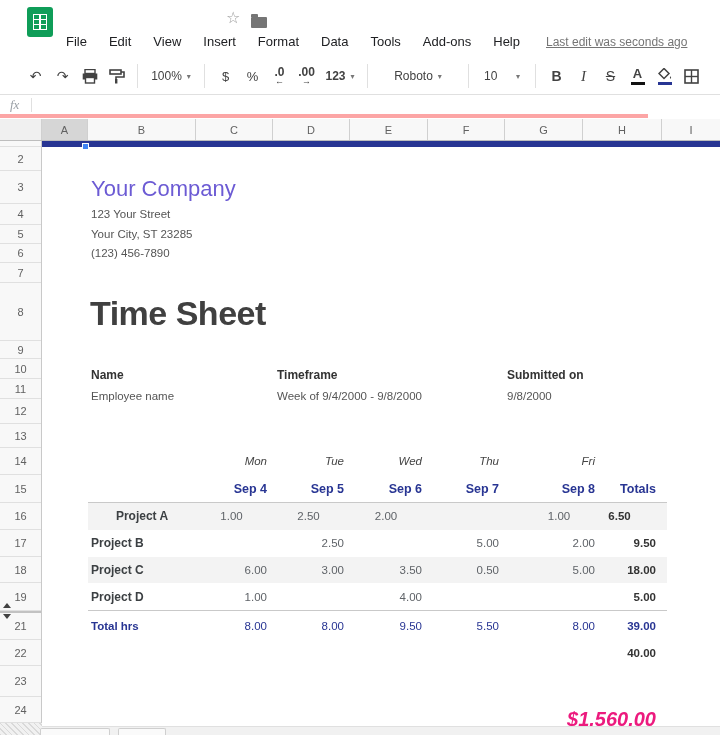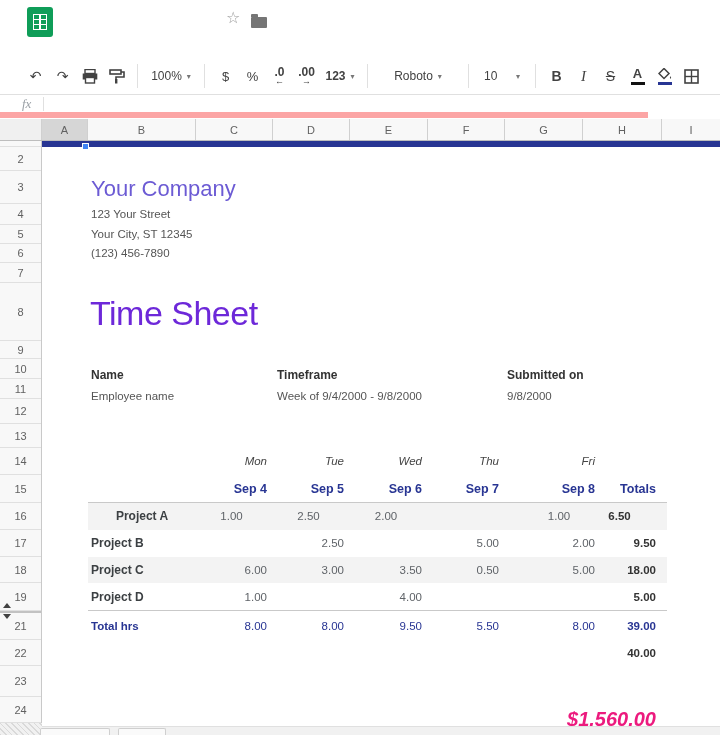--- a/index.html
+++ b/index.html
@@ -29,21 +29,21 @@
   .dec-btn .a { font-size:9px; margin-top:-1px; }
   .bold-btn { font-weight:bold; font-size:14px; }
   .italic-btn { font-style:italic; font-family:"Liberation Serif",serif; font-size:15px; }
   .strike-btn { text-decoration:line-through; font-size:14px; }
   .acolor { display:flex; flex-direction:column; align-items:center; }
   .acolor .A { font-size:13px; font-weight:bold; line-height:13px; }
   .acolor .bar { width:14px; height:3px; margin-top:2px; }
   .icon-svg { display:block; }
 
   
-  .fx-bar { position:absolute; left:0; top:96px; width:648px; height:22px; border-bottom:6px solid #fca5a5; background:#fff; display:flex; align-items:center;padding-left:12px; }
+  .fx-bar { position:absolute; left:0; top:96px; width:648px; height:22px; border-bottom:4px solid #fca5a5; background:#fff; display:flex; align-items:center; }
   .fx-label { font-family:"Liberation Serif",serif; font-style:italic; font-size:13px; color:#9aa0a6; padding-left:10px; width:31px; }
   .fx-div { width:1px; height:14px; background:#e0e0e0; }
   .fx-input { flex:1; height:100%; border:none; outline:none; font-size:12px; padding-left:8px; }
 
   
   .colhdrs { position:absolute; left:0; top:119px; width:720px; height:22px; display:flex; border-bottom:1px solid #bdbdbd; }
   .ch-cell { background:#f8f8f8; border-right:1px solid #d0d0d0; font-size:11px; color:#616161; display:flex; align-items:center; justify-content:center; cursor:pointer; }
   .ch-corner { background:#f0f0f0; }
   .ch-selected { background:#d6d6d6; }
 
@@ -52,21 +52,21 @@
   .rh { border-bottom:1px solid #e0e0e0; background:#f8f8f8; color:#616161; font-size:11px; display:flex; align-items:center; justify-content:center; cursor:pointer; }
   .rh-divider { height:2px; background:#c2c2c2; }
   .tri-up { position:absolute; left:3px; top:603px; width:0; height:0; border-left:4px solid transparent; border-right:4px solid transparent; border-bottom:5px solid #424242; cursor:pointer; }
   .tri-down { position:absolute; left:3px; top:614px; width:0; height:0; border-left:4px solid transparent; border-right:4px solid transparent; border-top:5px solid #424242; cursor:pointer; }
 
   
   .navy-bar { position:absolute; left:42px; top:141px; width:678px; height:6px; background:#283593; }
   .fill-handle { position:absolute; left:82px; top:143px; width:7px; height:7px; background:#4285f4; border:1px solid #fff; }
   .company-name { position:absolute; left:91px; top:174px; height:30px; line-height:30px; font-size:22px; font-weight:500; color:#6c5bd4; }
   .addr { position:absolute; left:91px; font-size:11.5px; color:#555; height:19px; line-height:19px; }
-  .sheet-title { position:absolute; left:90px; top:292px; height:42px; line-height:42px; font-size:34px; font-weight:normal; color:#6d28d9; letter-spacing:-0.5px; }
+  .sheet-title { position:absolute; left:90px; top:292px; height:42px; line-height:42px; font-size:34px; font-weight:bold; color:#404040; letter-spacing:-0.5px; }
   .info-hd { position:absolute; top:365px; height:20px; line-height:20px; font-size:12px; font-weight:bold; color:#333; }
   .info-val { position:absolute; top:386px; height:20px; line-height:20px; font-size:11.5px; color:#555; }
 
   .cell { position:absolute; text-align:right; font-size:11.5px; color:#5f6368; }
   .cb { left:91px;  width:102px; text-align:left; }
   .cc { left:196px; width:71px; }
   .cd { left:273px; width:71px; }
   .ce { left:350px; width:72px; }
   .cf { left:428px; width:71px; }
   .cg { left:523px; width:72px; }
@@ -108,20 +108,32 @@
         <div></div>
         <div></div>
         <div></div>
         <div></div>
       </div>
     </div>
   <div class="star">☆</div>
   <div class="folder">
       <div class="folder-tab"></div>
     </div>
+  <div class="menubar">
+    <span class="menu-item">File</span>
+    <span class="menu-item">Edit</span>
+    <span class="menu-item">View</span>
+    <span class="menu-item">Insert</span>
+    <span class="menu-item">Format</span>
+    <span class="menu-item">Data</span>
+    <span class="menu-item">Tools</span>
+    <span class="menu-item">Add-ons</span>
+    <span class="menu-item">Help</span>
+    <span class="last-edit">Last edit was seconds ago</span>
+  </div>
 
   <div class="toolbar">
     <div class="tb-btn">↶</div>
     <div class="tb-btn">↷</div>
     <div class="tb-btn">
       <svg class="icon-svg" width="16" height="15" viewBox="0 0 16 15">
           <rect x="3" y="0.5" width="10" height="4" fill="none" stroke="#424242" stroke-width="1.4"></rect>
           <rect x="0.7" y="4.5" width="14.6" height="6" fill="#424242"></rect>
           <rect x="3.5" y="8.5" width="9" height="5.5" fill="#fff" stroke="#424242" stroke-width="1.4"></rect>
         </svg>
@@ -233,21 +245,21 @@
     <div class="rh" style="height:26px">24</div>
   </div>
   <div class="tri-up"></div>
   <div class="tri-down"></div>
 
   <div class="navy-bar"></div>
   <div class="fill-handle"></div>
 
   <div class="company-name">Your Company</div>
   <div class="addr" style="top:205px">123 Your Street</div>
-  <div class="addr" style="top:225px">Your City, ST 12345</div>
+  <div class="addr" style="top:225px">Your City, ST 23285</div>
   <div class="addr" style="top:244px">(123) 456-7890</div>
 
   <div class="sheet-title">Time Sheet</div>
 
   <div class="info-hd" style="left:91px">Name</div>
   <div class="info-hd" style="left:277px">Timeframe</div>
   <div class="info-hd" style="left:507px">Submitted on</div>
   <div class="info-val" style="left:91px">Employee name</div>
   <div class="info-val" style="left:277px">Week of 9/4/2000 - 9/8/2000</div>
   <div class="info-val" style="left:507px">9/8/2000</div>

